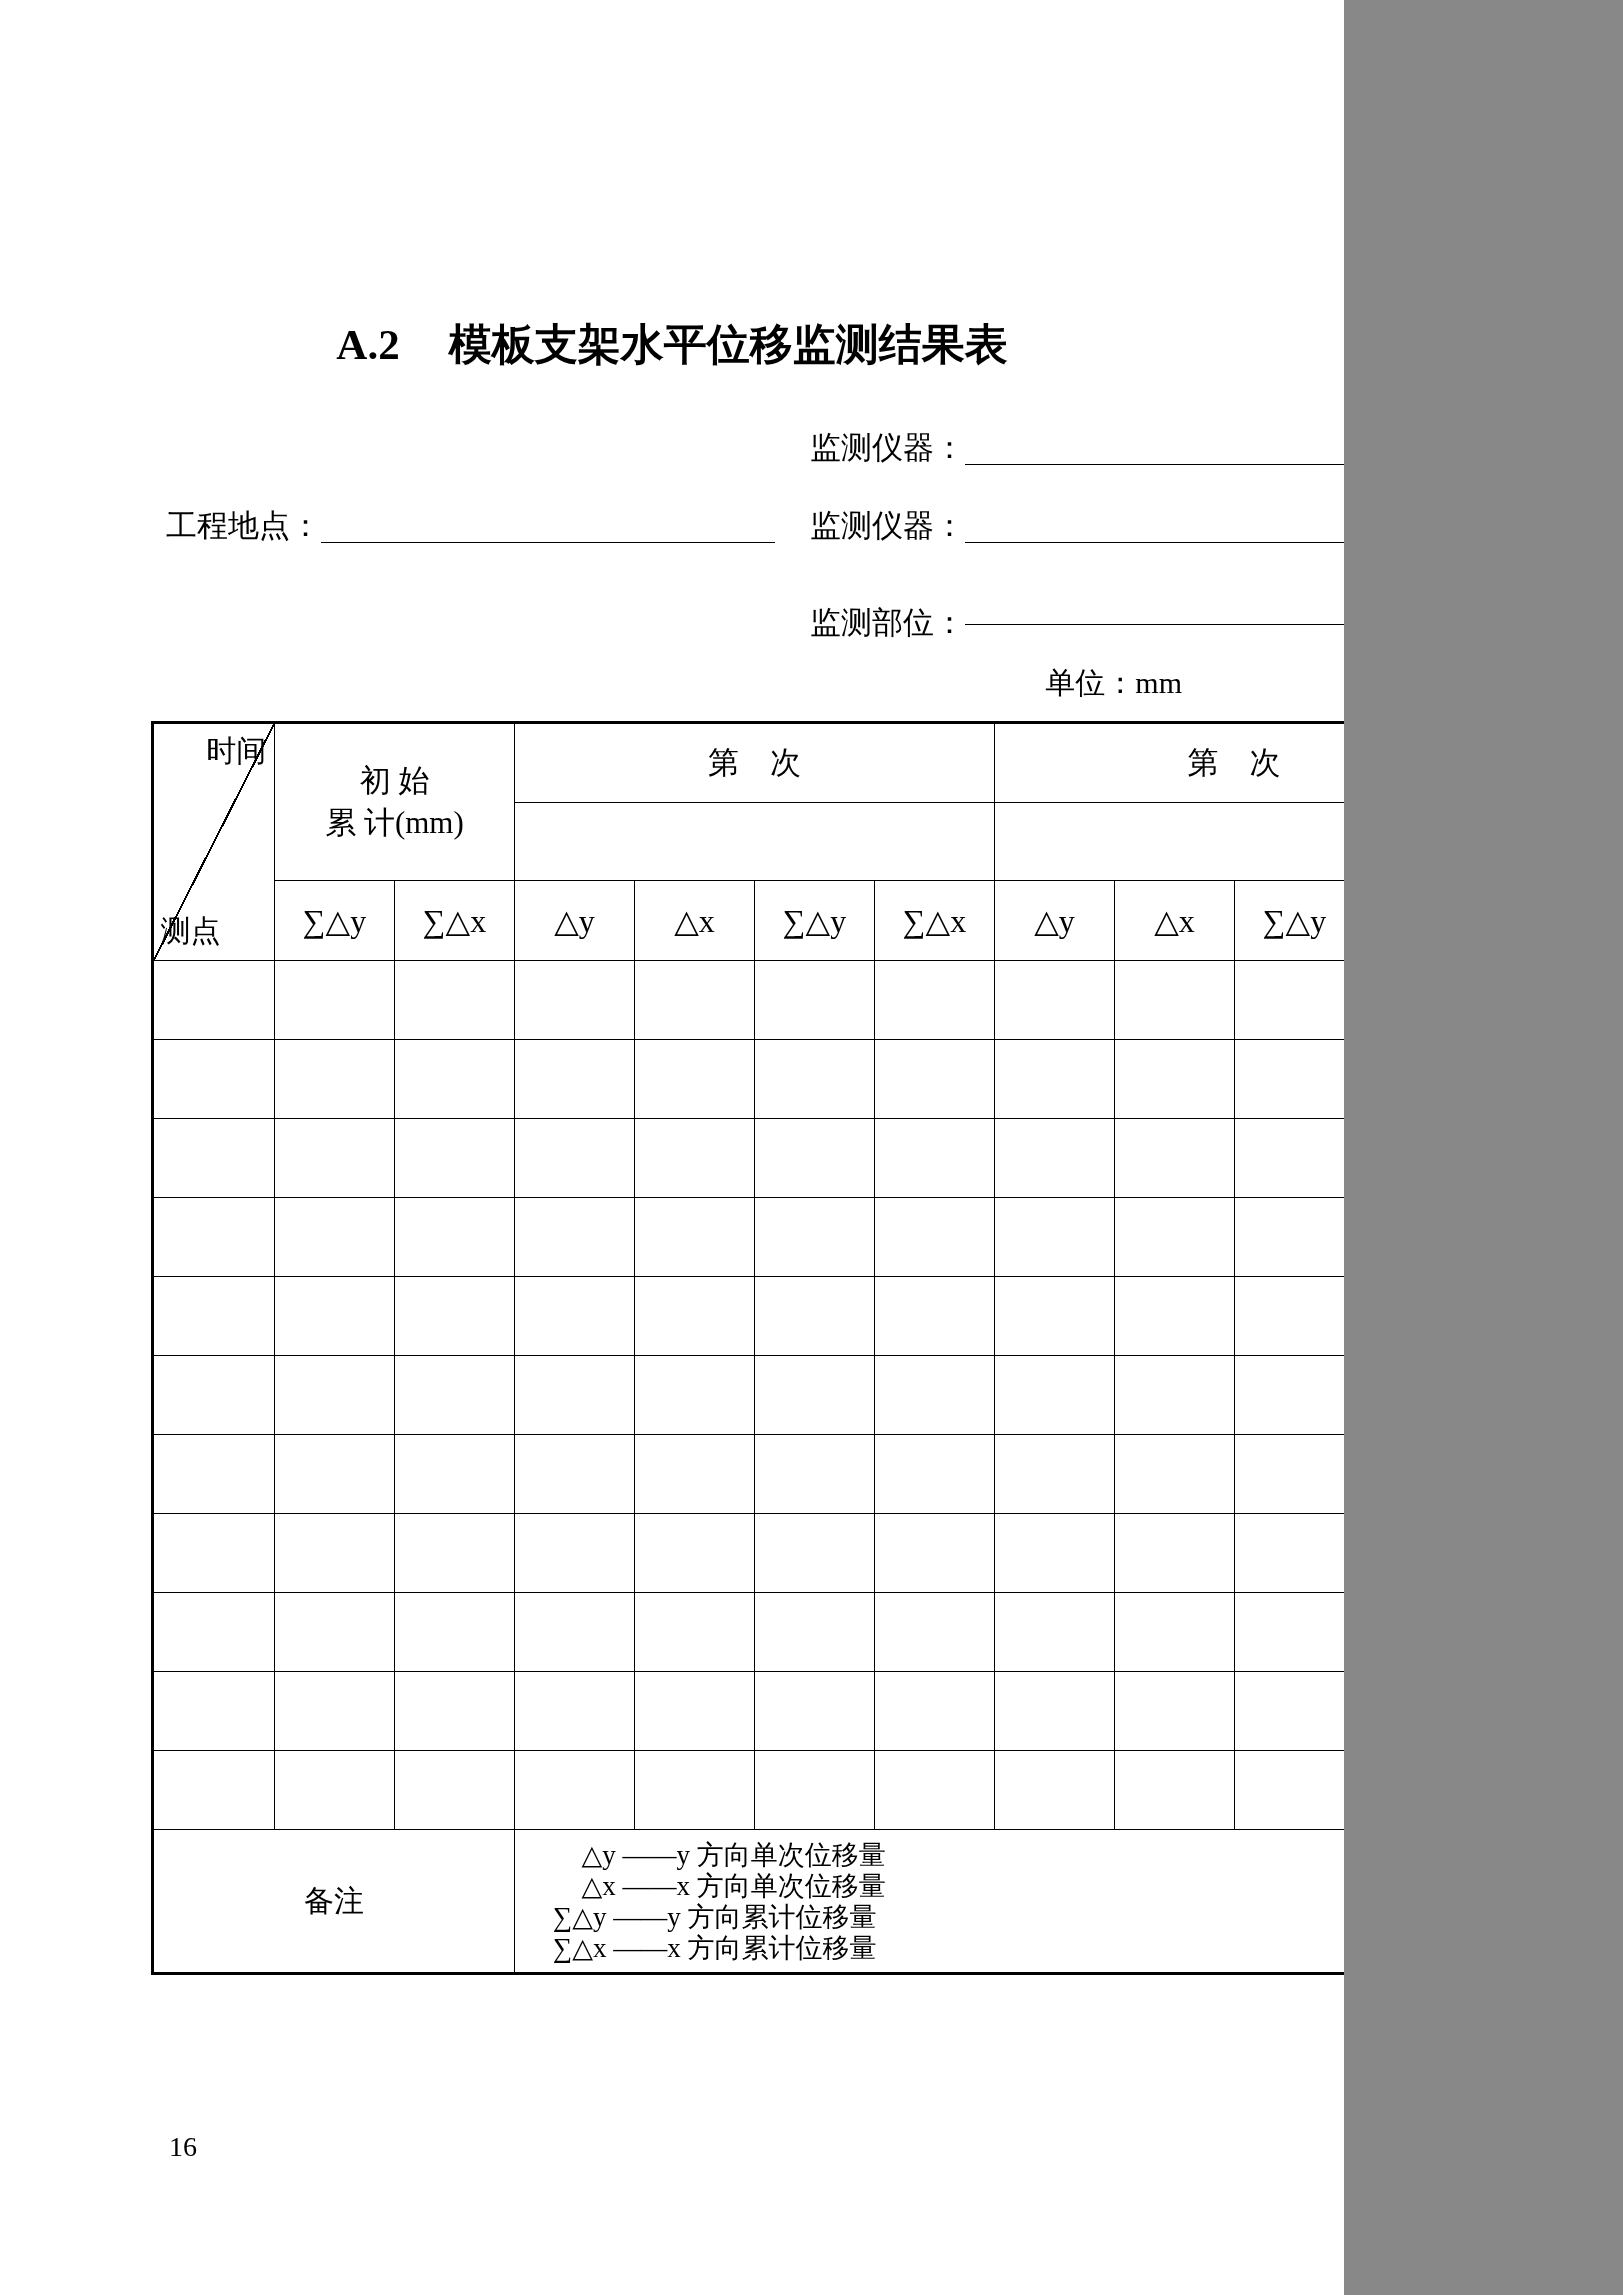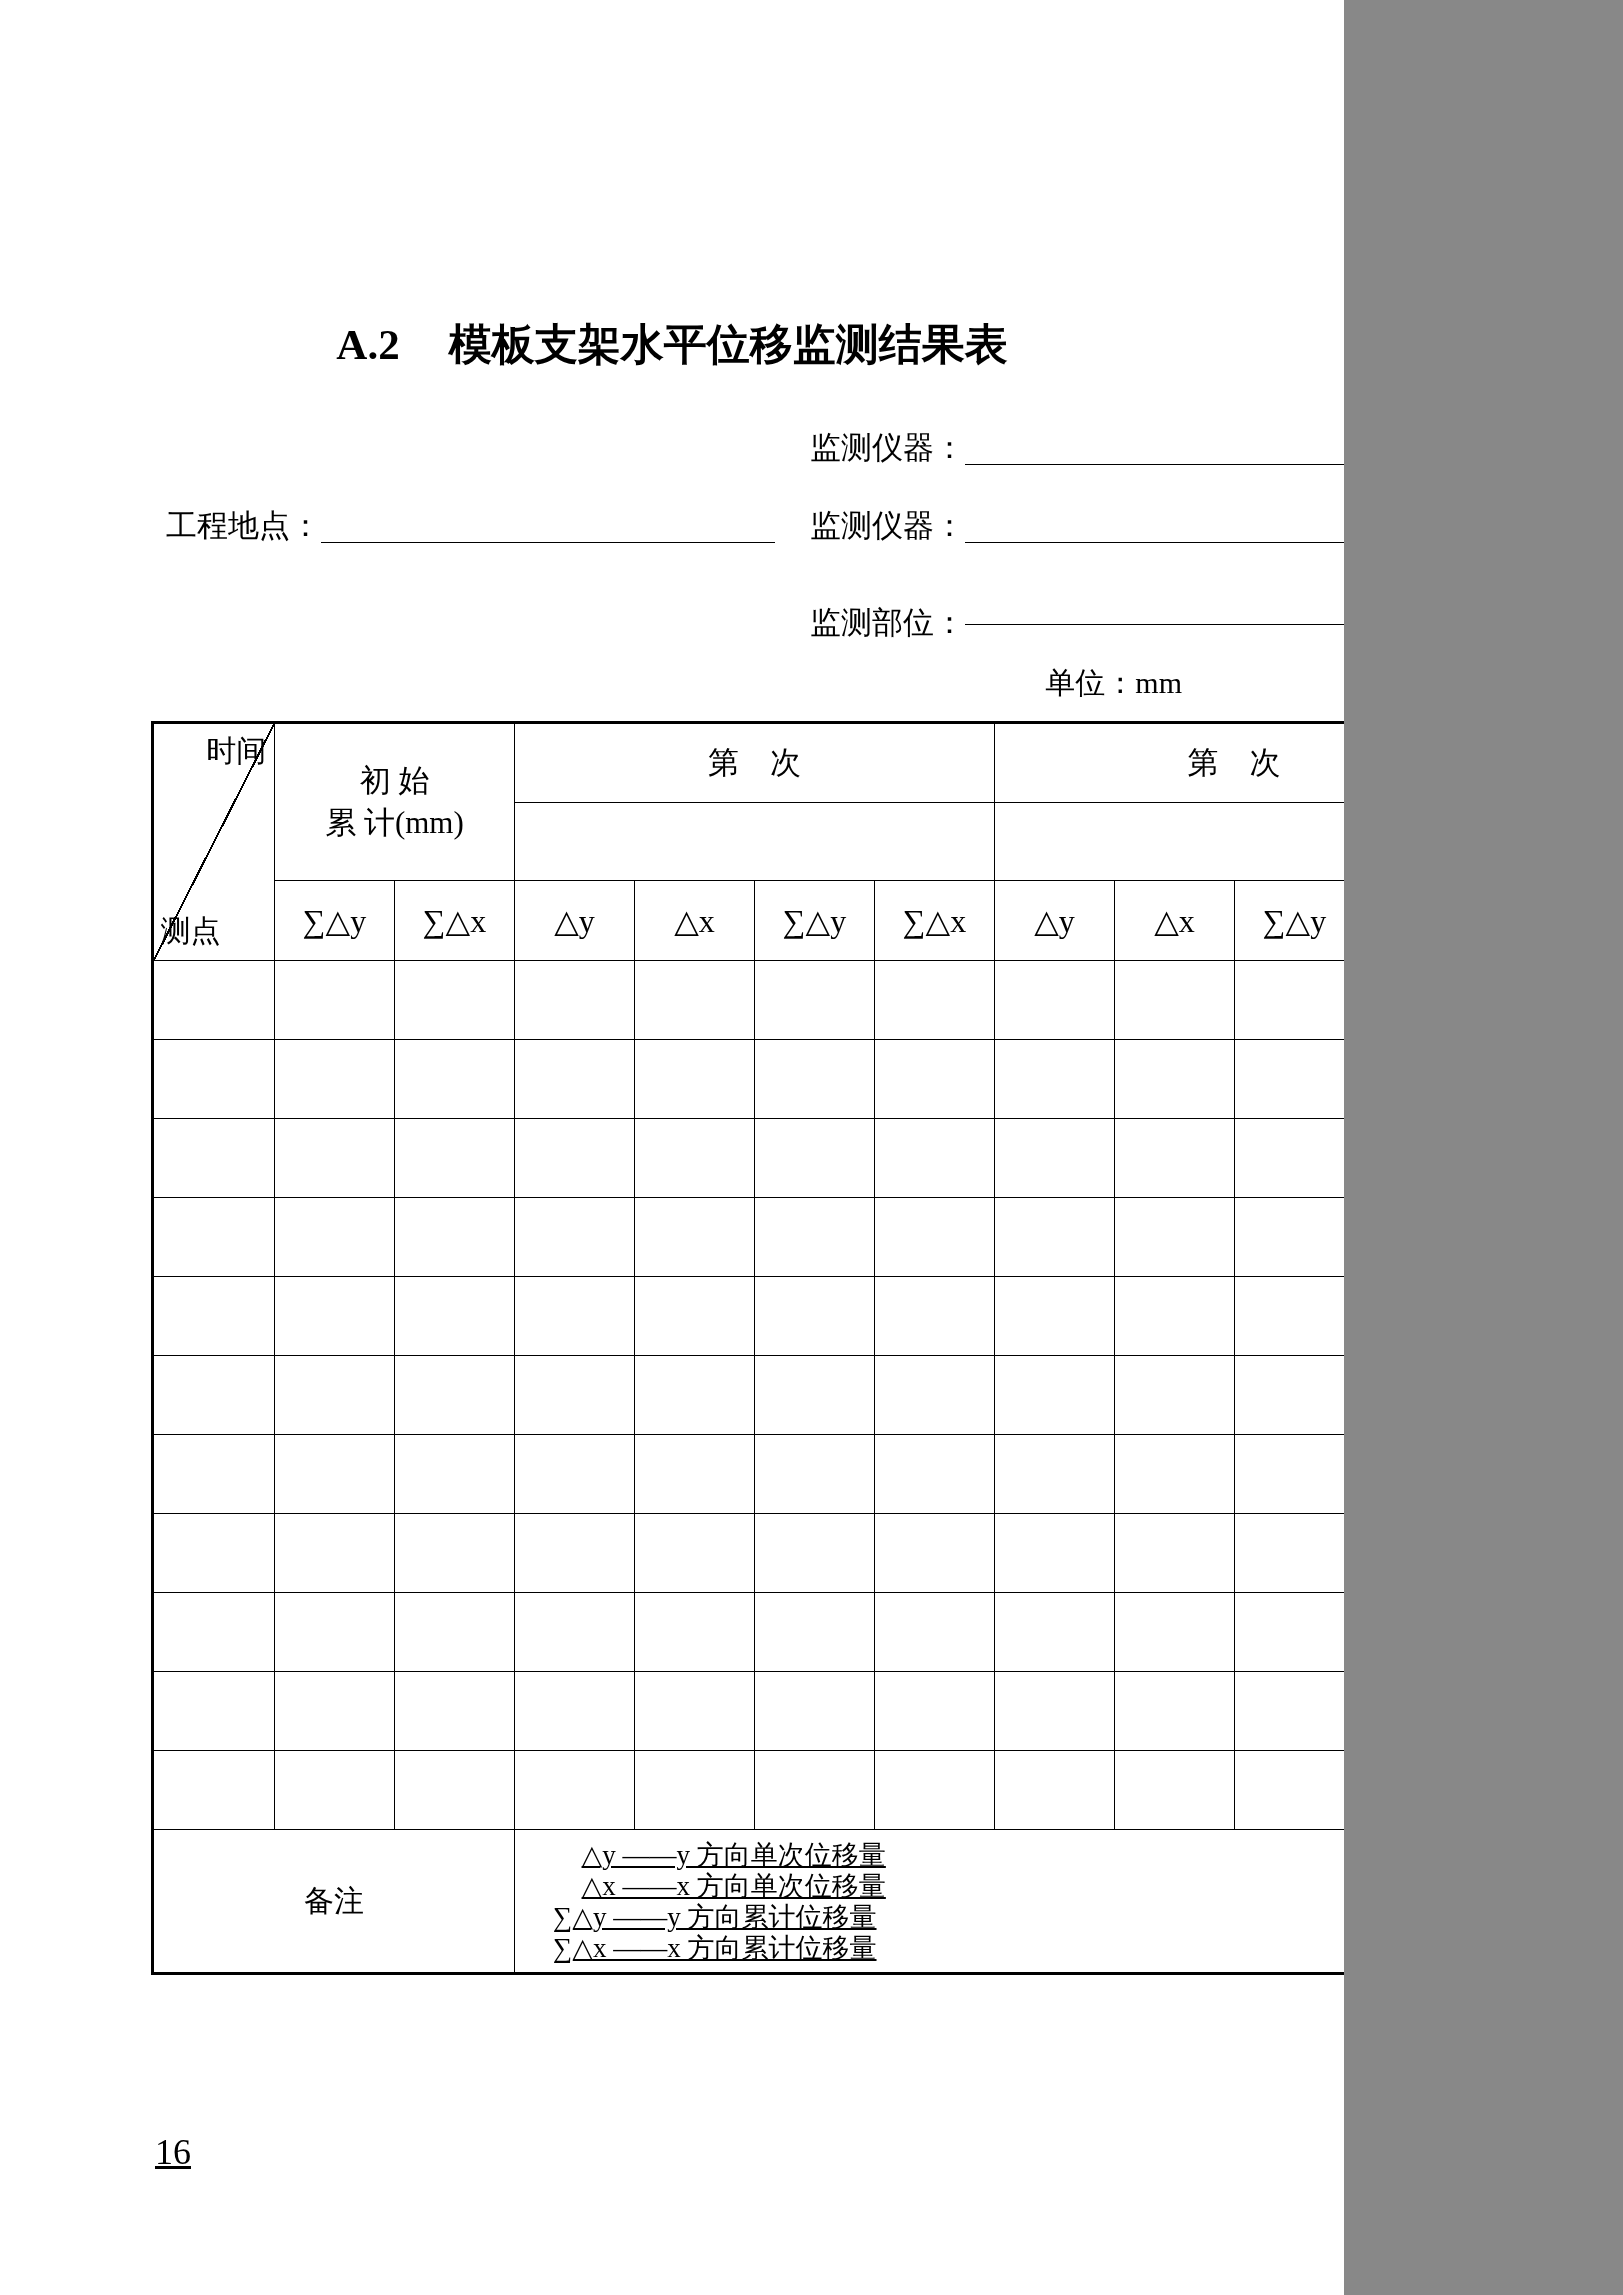--- a/index.html
+++ b/index.html
@@ -94,34 +94,32 @@
     bottom: 7.8px; left: 6.5px;
     font-size: 30px;
   }
   .group-initial div { line-height: 42px; font-size: 31px; }
   .session-header { font-size: 31px; }
   td.remark-label { font-size: 30px; }
   td.remark-legend {
     text-align: left;
     vertical-align: top;
     padding: 10.4px 0 0 38px;
-    text-decoration: underline;
   }
   .legend-line {
     font-size: 27px;
     line-height: 31px;
     white-space: nowrap;
   }
   .legend-line.indent { margin-left: 28.6px; }
   .page-number {
     position: absolute;
-    left: 155px;
+    left: 169px;
     top: 2131px;
-    font-size: 36px;
-    text-decoration: underline;
+    font-size: 28px;
   }
 </style>
 </head>
 <body>
 
 <div class="page">
 
   <div class="title">
     <span class="title-num">A.2</span><span class="title-text">模板支架水平位移监测结果表</span>
   </div>

